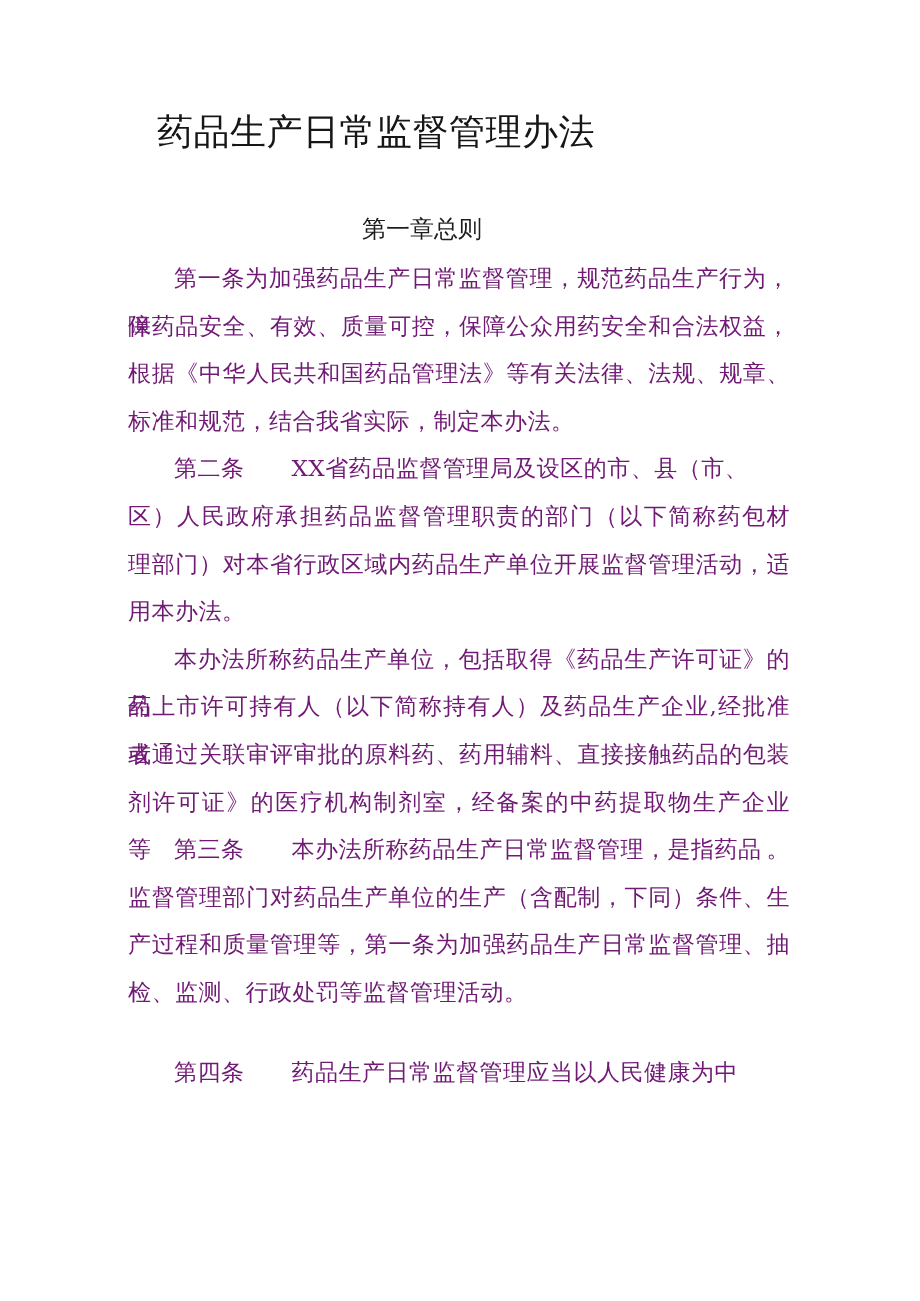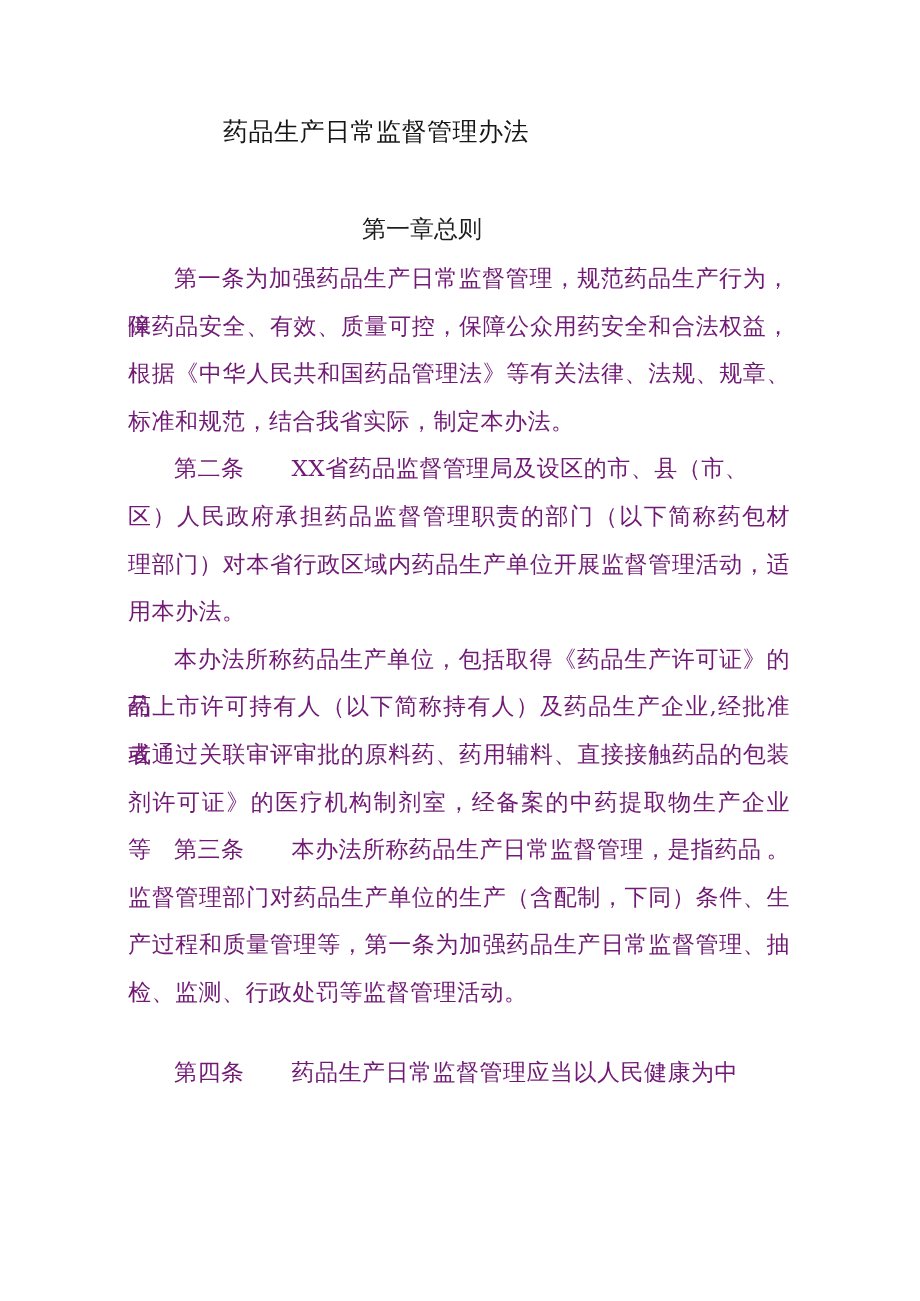--- a/index.html
+++ b/index.html
@@ -15,21 +15,21 @@
     overflow: hidden;
     font-family: "DejaVu Serif", "Liberation Serif", serif;
     color: #1d1d1d;
   }
   .doc-title {
     position: absolute;
     top: 108px;
     left: 0;
     width: 752px;
     text-align: center;
-    font-size: 25px;
+    font-size: 36px;
     line-height: 48px;
     font-weight: 500;
     letter-spacing: 0.5px;
     color: #161616;
   }
   .chapter-heading {
     position: absolute;
     top: 214px;
     left: 0;
     width: 844px;

